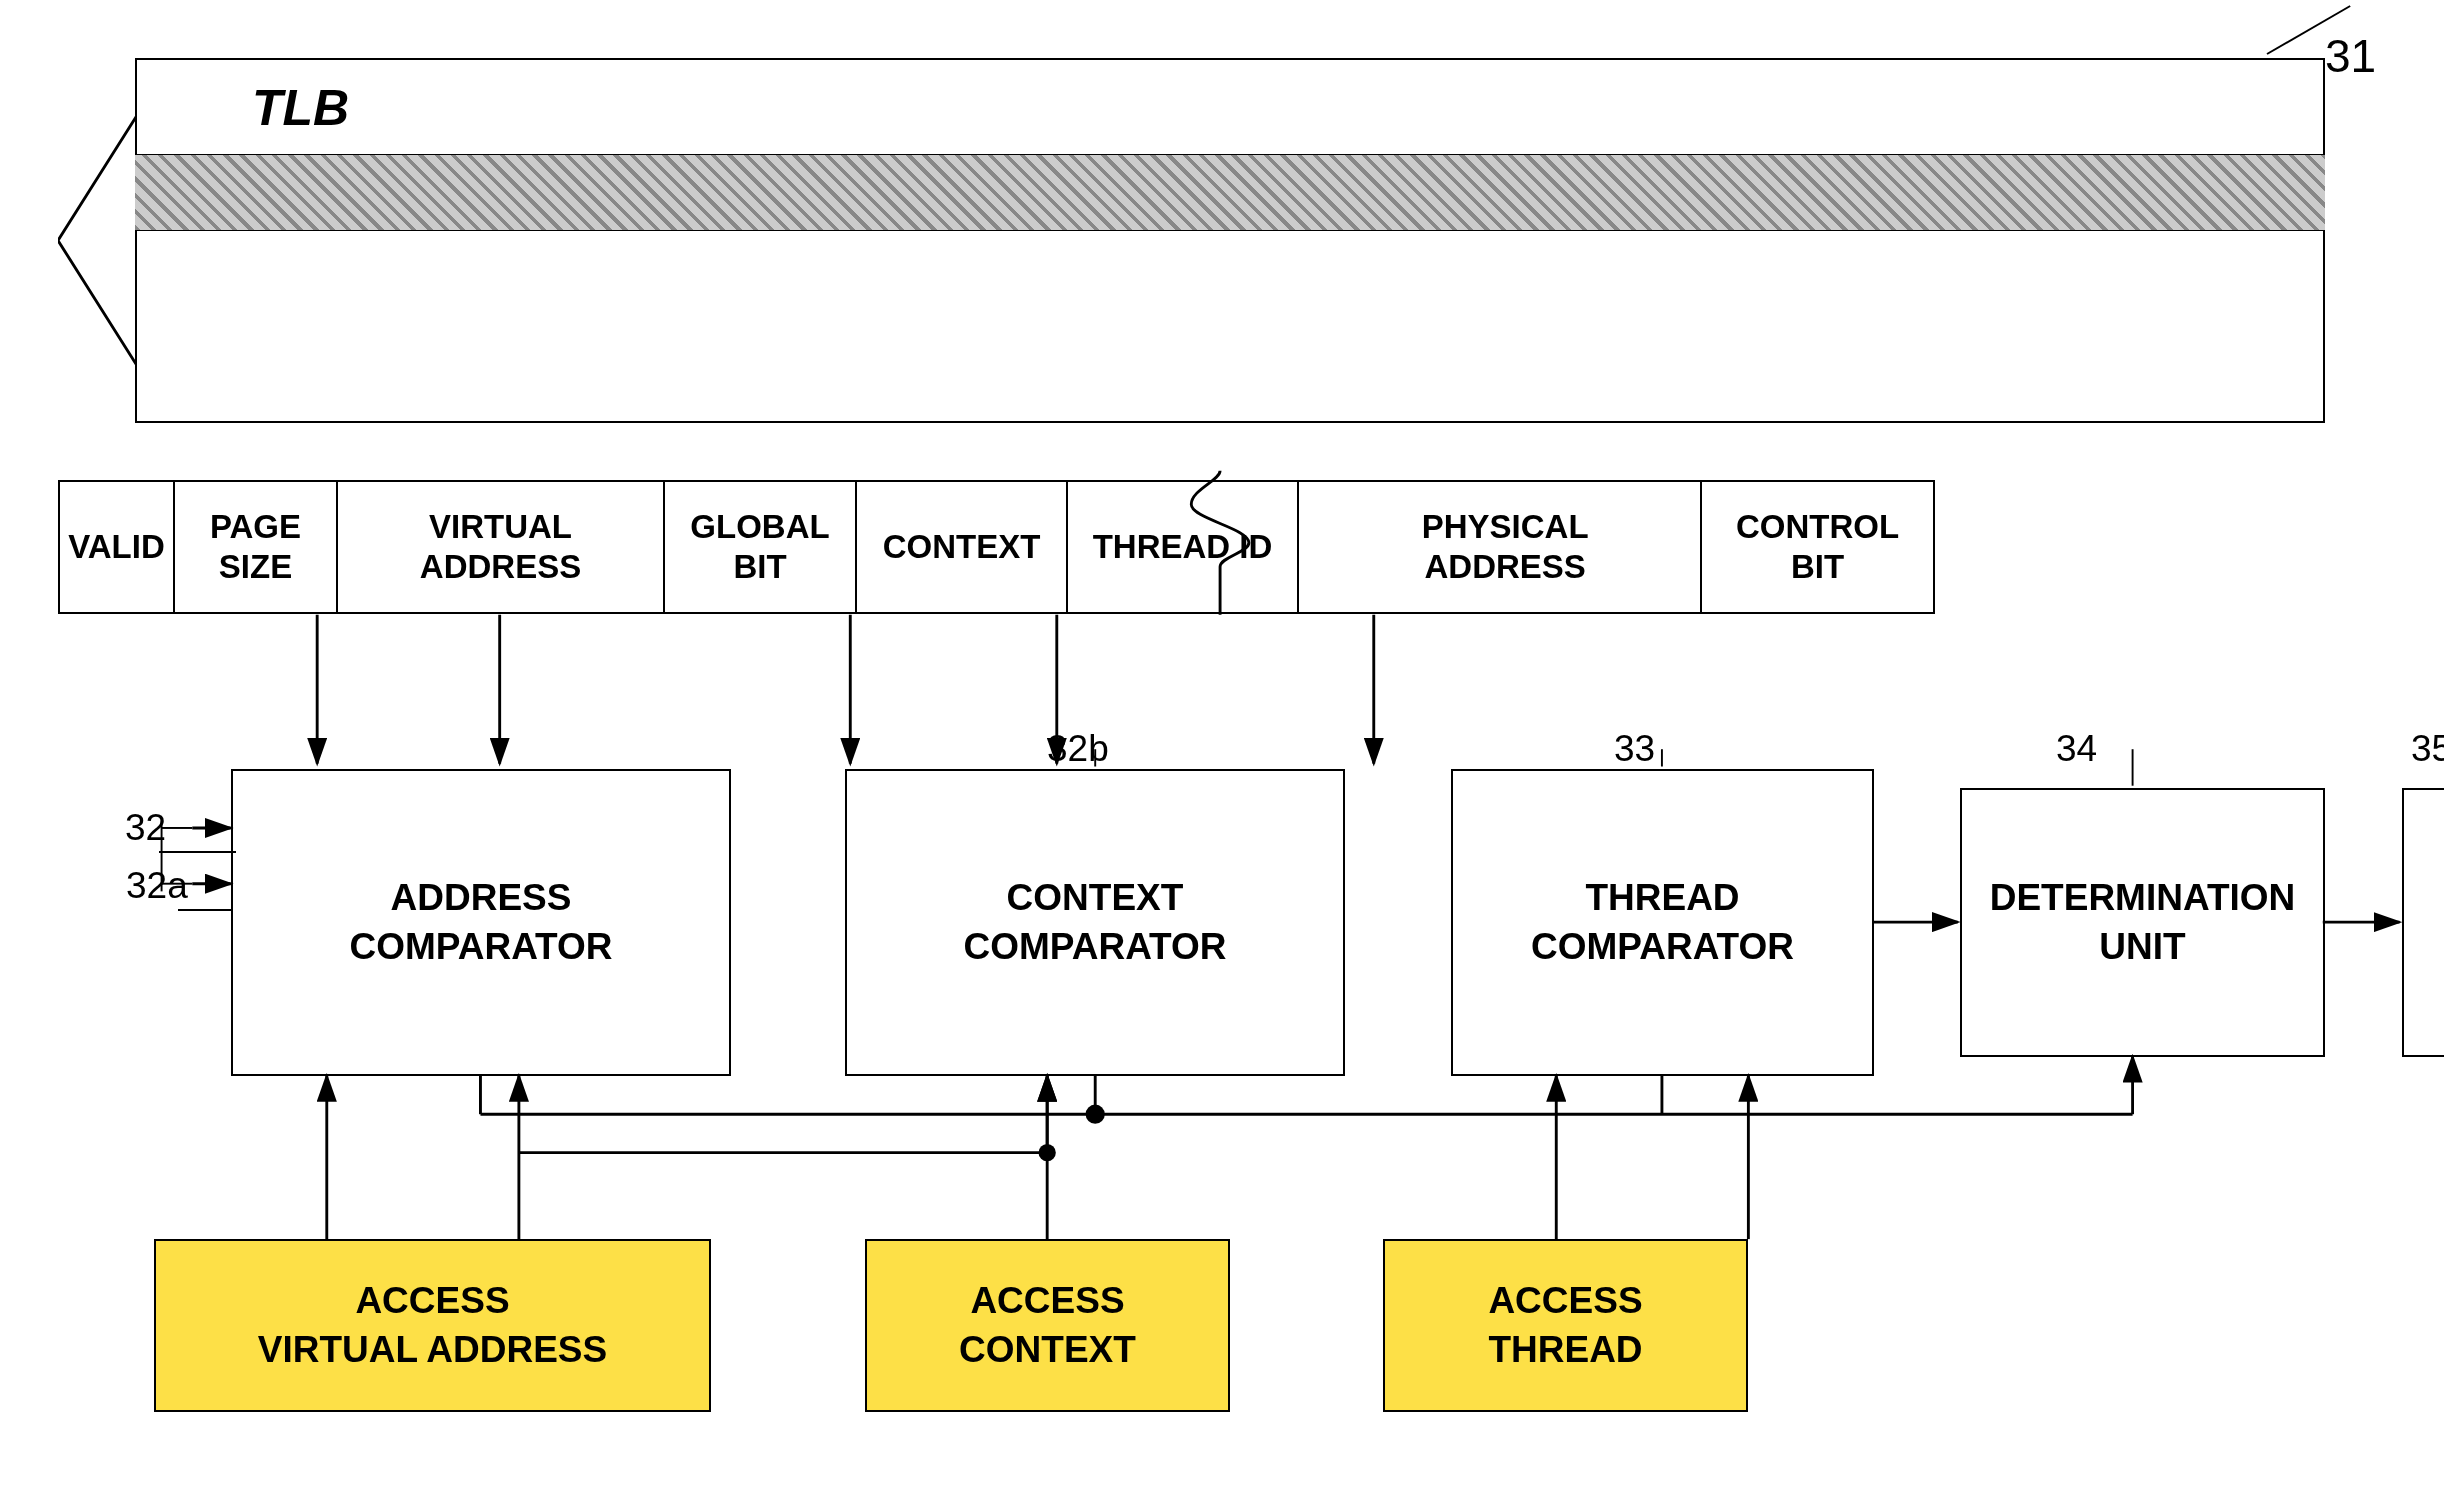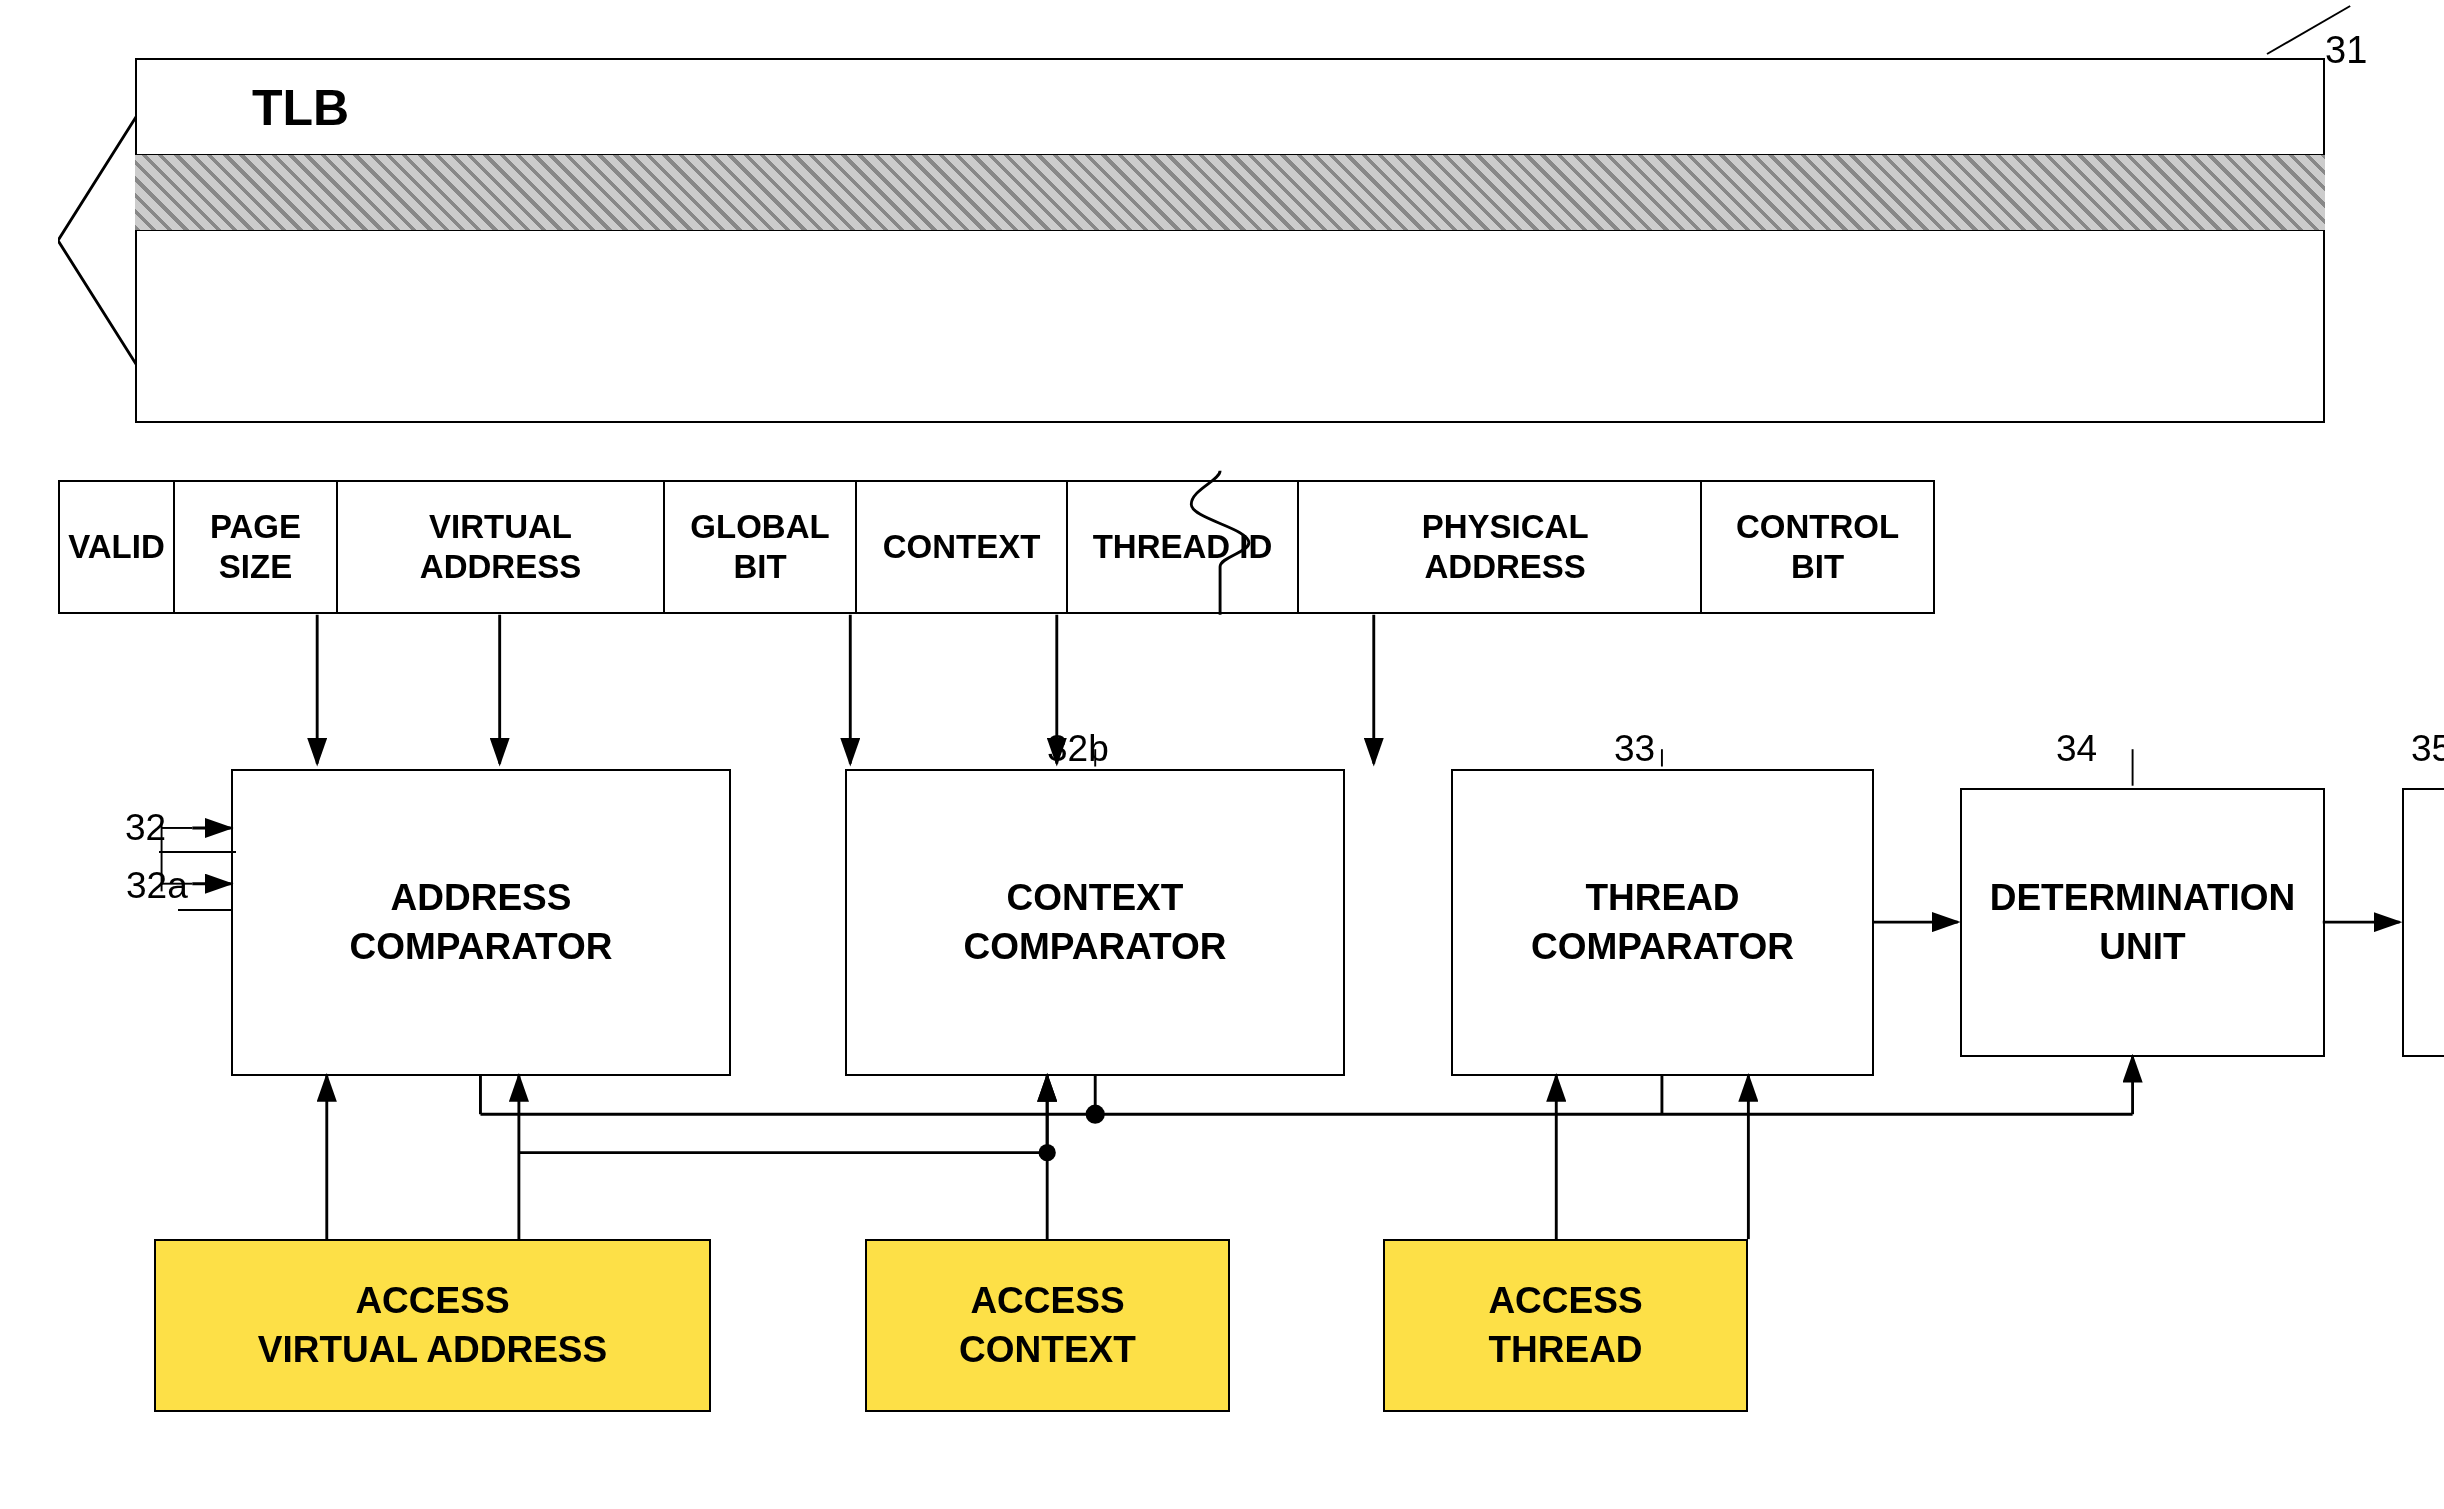--- a/index.html
+++ b/index.html
@@ -17,20 +17,21 @@
       width: 2444px;
       height: 1509px;
     }
     
     .tlb-container {
       position: absolute;
       top: 58px;
       left: 58px;
       width: 2286px;
       height: 365px;
+      font-style: italic;
     }
     .tlb-box {
       position: absolute;
       top: 0; left: 77px;
       width: 2190px;
       height: 365px;
       border: 2.9px solid #000;
       background: #fff;
     }
     .tlb-label {
@@ -56,21 +57,21 @@
         #ccc 11.5px
       );
       border-top: 1.9px solid #000;
       border-bottom: 1.9px solid #000;
     }
     
     .ref-31 {
       position: absolute;
       top: 29px;
       left: 2325px;
-      font-size: 38px;
+      font-size: 46px;
       font-family: Arial, sans-serif;
     }
     .ref-31-line {
       position: absolute;
       top: 53px;
       left: 2267px;
       width: 96px;
       height: 1.9px;
       background: #000;
       transform: rotate(-30deg);

